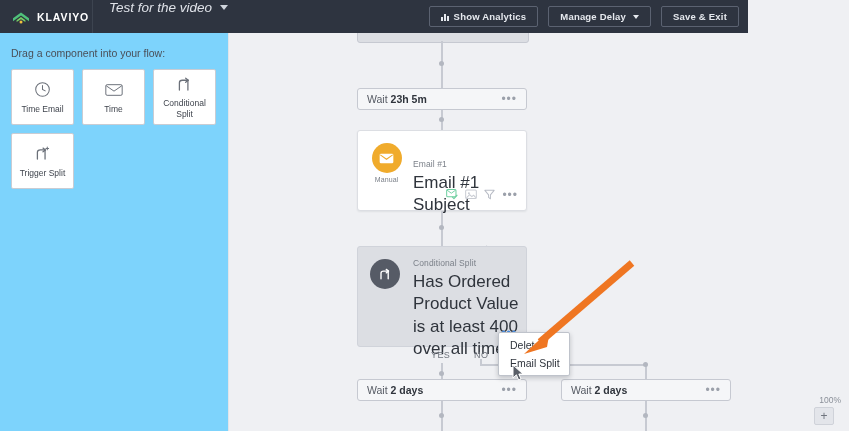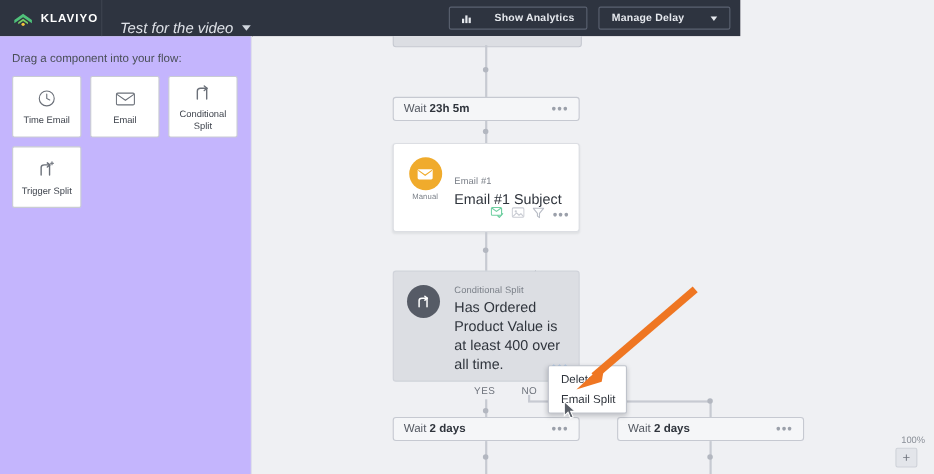--- a/index.html
+++ b/index.html
@@ -6,22 +6,22 @@
   body{
     width:849px;height:431px;overflow:hidden;
     font-family:"Liberation Sans","DejaVu Sans",sans-serif;
     background:#eff0f3;
     -webkit-font-smoothing:antialiased;
   }
   #app{position:relative;width:849px;height:431px;overflow:hidden;}
 
   
   .topbar{
-    position:absolute;left:0;top:0;width:673px;height:33px;
-    background:#2e3440;display:flex;align-items:flex-end;
+    position:absolute;left:0;top:0;width:748px;height:33px;
+    background:#2e3440;display:flex;align-items:flex-start;
   }
   .brand{
     width:90px;height:33px;display:flex;align-items:center;gap:6px;
     padding-left:11px;box-sizing:border-box;
   }
   .brand-mark{width:20px;height:14px;flex:0 0 auto;}
   .brand-text{
     color:#ffffff;font-size:10.5px;font-weight:bold;letter-spacing:0.9px;
   }
   .brand-divider{
@@ -34,37 +34,37 @@
   .caret-down{
     width:0;height:0;border-left:4.5px solid transparent;border-right:4.5px solid transparent;
     border-top:5px solid #cfd4dc;
   }
   .topbar-actions{
     position:absolute;right:9px;top:0;height:33px;display:flex;align-items:center;gap:10px;
   }
   .tb-btn{
     height:21px;border:1px solid #5b6271;border-radius:2px;background:transparent;
     color:#e6e9ee;font-size:9.5px;font-weight:bold;letter-spacing:.2px;
-    display:flex;align-items:center;gap:22px;padding:0 11px;box-sizing:border-box;
+    display:flex;align-items:center;gap:5px;padding:0 11px;box-sizing:border-box;
     font-family:"Liberation Sans",sans-serif;cursor:pointer;white-space:nowrap;
   }
   .bar-icon{display:flex;align-items:flex-end;gap:1px;height:8px;}
   .bar-icon i{display:block;width:2px;background:#e6e9ee;}
   .bar-icon i:nth-child(1){height:4px;}
   .bar-icon i:nth-child(2){height:7px;}
   .bar-icon i:nth-child(3){height:5px;}
   .caret-sm{
     width:0;height:0;border-left:3.5px solid transparent;border-right:3.5px solid transparent;
     border-top:4px solid #e6e9ee;margin-left:2px;
   }
 
   
   .sidebar{
     position:absolute;left:0;top:33px;width:229px;height:398px;
-    background:#c4b5fd;box-sizing:border-box;border-right:1px solid #e2e4e9;
+    background:#7dd3fc;box-sizing:border-box;border-right:1px solid #e2e4e9;
   }
   .sidebar-label{
     font-size:10.5px;color:#4a4f58;padding:14px 0 0 11px;
   }
   .comp-grid{
     display:flex;flex-wrap:wrap;gap:8px;padding:10px 0 0 11px;width:215px;
   }
   .comp-card{
     width:63px;height:56px;border:1px solid #c9ccd3;border-radius:2px;
     background:#fff;display:flex;flex-direction:column;align-items:center;
@@ -116,21 +116,21 @@
   }
   .circ-icon{
     width:30px;height:30px;border-radius:50%;display:flex;align-items:center;
     justify-content:center;margin:0 auto;
   }
   .circ-orange{background:#f0ab2c;}
   .circ-dark{background:#565b66;}
   .manual-label{font-size:7px;color:#7b8089;margin-top:3px;letter-spacing:.1px;}
   .email-body{position:absolute;left:55px;top:28px;}
   .kicker{font-size:8.5px;color:#7b8089;letter-spacing:.1px;}
-  .node-title{font-size:13px;color:#2f343c;margin-top:3px;line-height:1.32;}
+  .node-title{font-size:17px;color:#2f343c;margin-top:3px;line-height:1.32;}
   .email-actions{
     position:absolute;right:8px;bottom:6px;display:flex;align-items:center;gap:7px;
   }
   .day-tag{
     position:absolute;left:253px;top:212px;font-size:8.5px;color:#8b9099;
     display:flex;align-items:center;gap:3px;
   }
 
   
   .cond-card{
@@ -203,20 +203,23 @@
             <i></i>
             <i></i>
             <i></i>
           </span>
         <span>Show Analytics</span>
       </button>
       <button class="tb-btn">
         <span>Manage Delay</span>
         <span class="caret-sm"></span>
       </button>
+      <button class="tb-btn">
+        <span>Save &amp; Exit</span>
+      </button>
     </div>
   </div>
 
   <div class="sidebar">
     <div class="sidebar-label">Drag a component into your flow:</div>
     <div class="comp-grid">
 
       <div class="comp-card">
         <span class="ci">
           <svg width="17" height="17" viewBox="0 0 20 20">
@@ -227,21 +230,21 @@
         <span class="comp-label">Time Email</span>
       </div>
 
       <div class="comp-card">
         <span class="ci">
           <svg width="18" height="14" viewBox="0 0 22 16">
             <rect x="1" y="1.5" width="20" height="13" rx="1.6" fill="none" stroke="#6b7079" stroke-width="1.2"></rect>
             <path d="M2 3.2 L11 9.4 L20 3.2" fill="none" stroke="#6b7079" stroke-width="1.2" stroke-linecap="round"></path>
           </svg>
         </span>
-        <span class="comp-label">Email</span>
+        <span class="comp-label">Time</span>
       </div>
 
       <div class="comp-card">
         <span class="ci">
           <svg width="17" height="17" viewBox="0 0 20 20">
             <path d="M4 16.5 L4 8 Q4 5 7.5 5 L14 5" fill="none" stroke="#6b7079" stroke-width="1.5" stroke-linecap="round"></path>
             <path d="M14 16.5 L14 5" fill="none" stroke="#6b7079" stroke-width="1.5" stroke-linecap="round"></path>
             <path d="M11.4 2.6 L14.4 5 L11.4 7.4" fill="none" stroke="#6b7079" stroke-width="1.5" stroke-linecap="round" stroke-linejoin="round"></path>
           </svg>
         </span>

